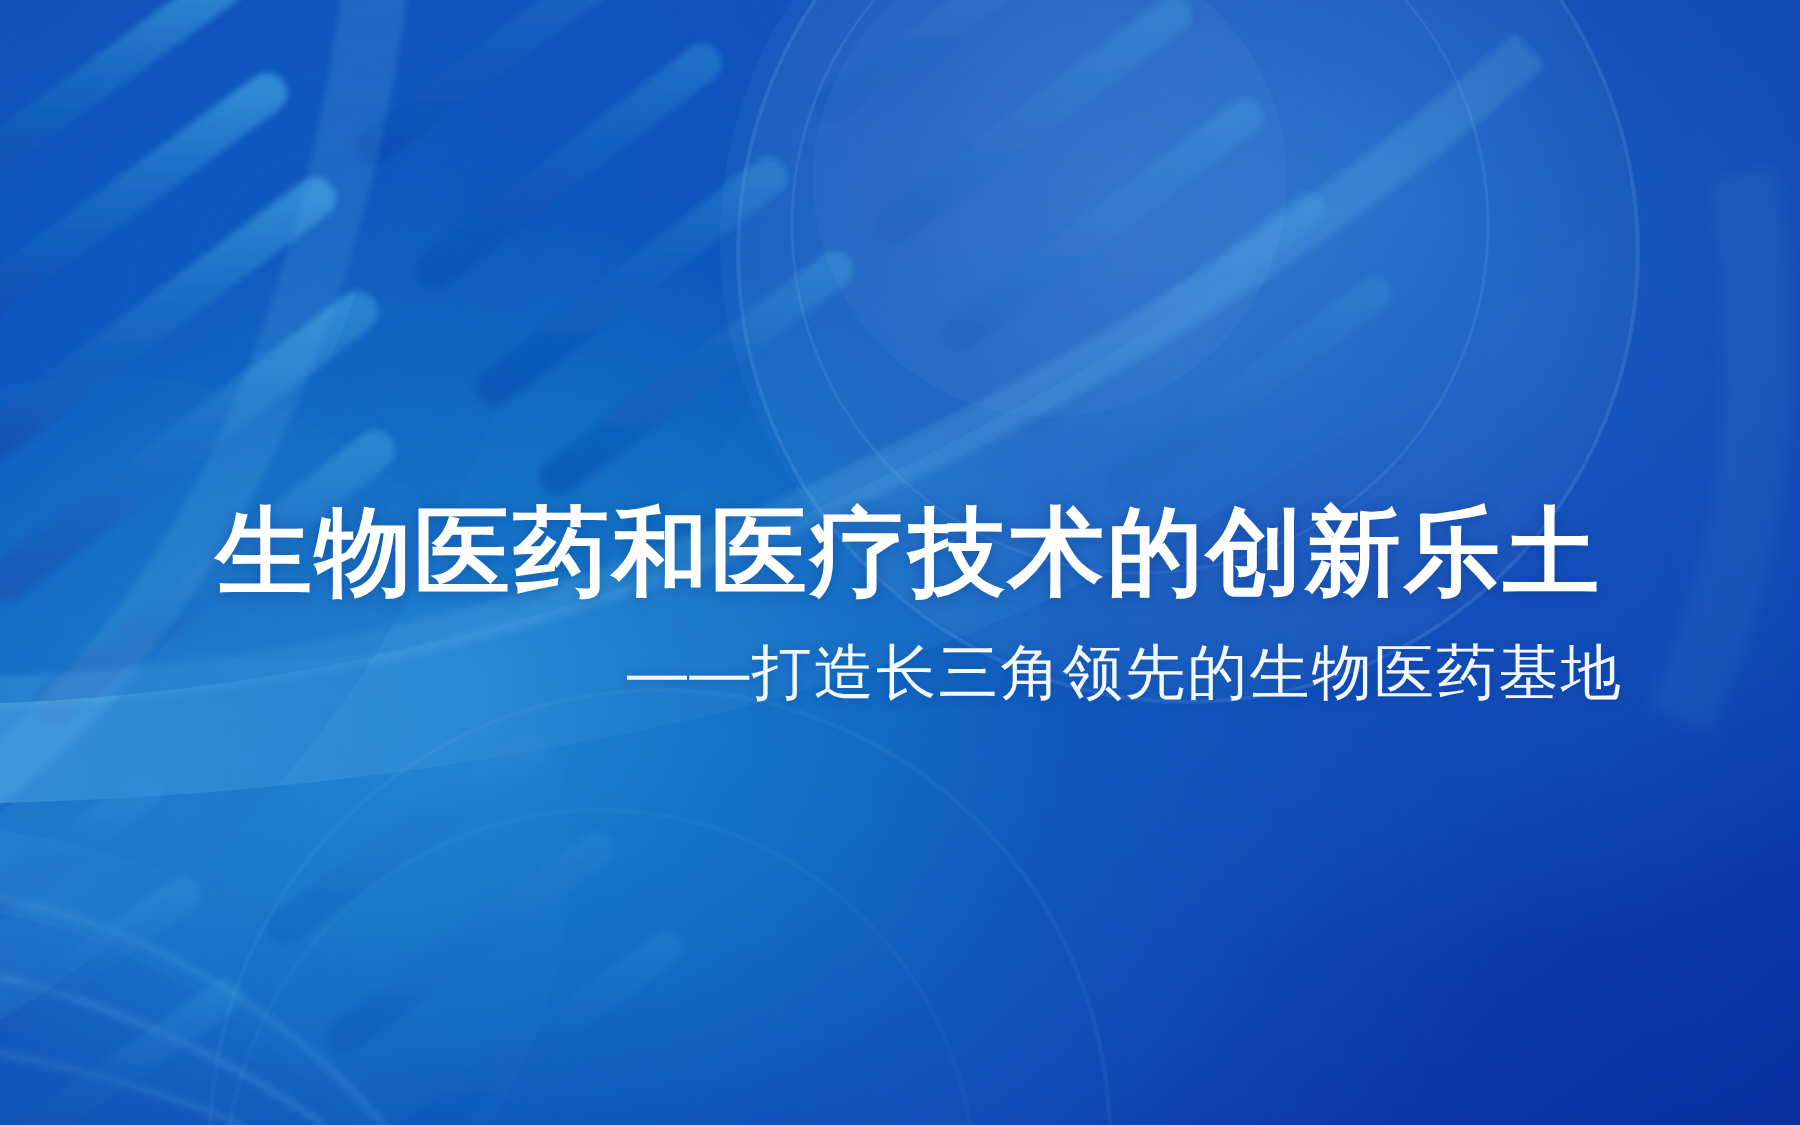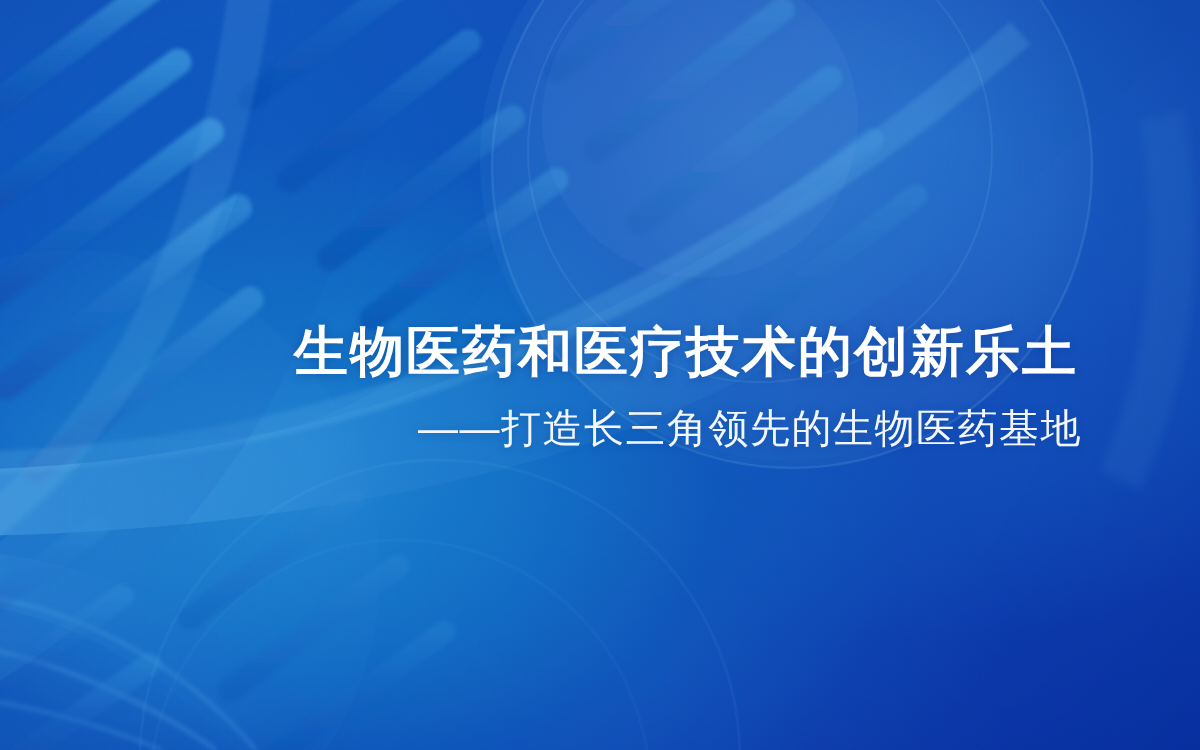--- a/index.html
+++ b/index.html
@@ -76,29 +76,28 @@
   .text-block {
     position: absolute;
     left: 0;
     right: 118px;
     top: 318px;
     text-align: right;
     z-index: 5;
   }
 
   .headline {
-    margin: 4px;
+    margin: 14px;
     color: #ffffff;
-    font-size: 54px;
+    font-size: 64px;
     font-weight: 700;
     letter-spacing: 2px;
     line-height: 1.14;
     white-space: nowrap;
     text-shadow: 0 1px 10px rgba(6,40,120,0.35);
-    font-family: Liberation Serif, serif;
   }
 
   .subheadline {
     margin: 20px 0 0 0;
     color: #f2f7fd;
     font-size: 40px;
     font-weight: 400;
     letter-spacing: 1.5px;
     line-height: 1.2;
     white-space: nowrap;

